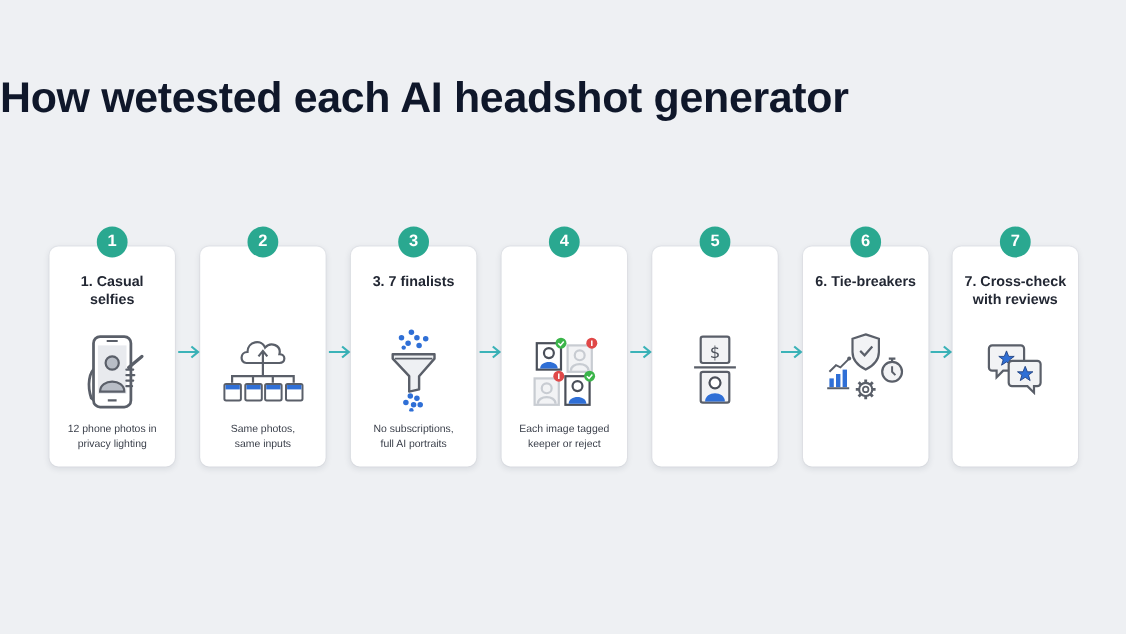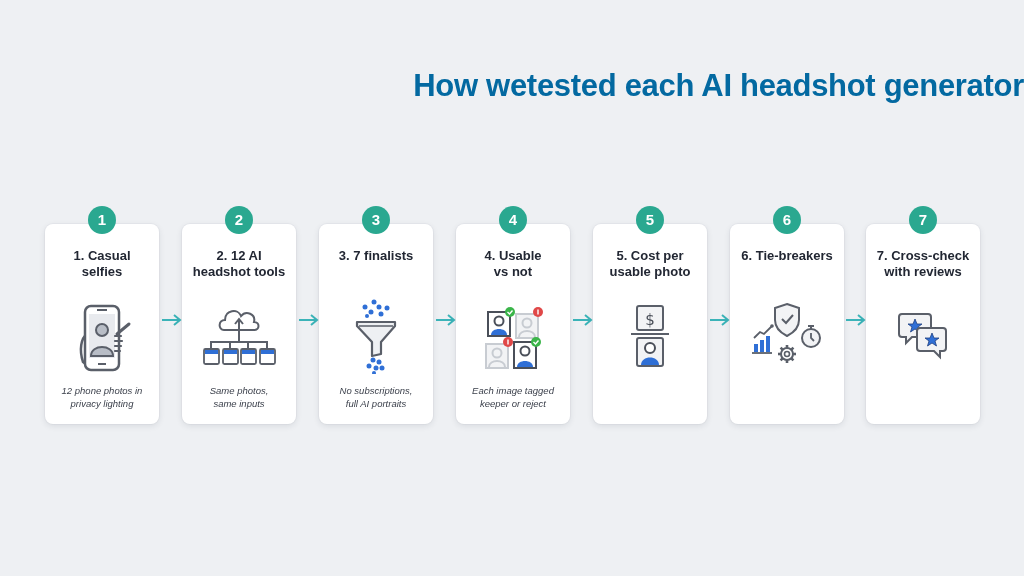--- a/index.html
+++ b/index.html
@@ -7,25 +7,25 @@
   body {
     background: #eef0f3;
     font-family: "Liberation Sans", "DejaVu Sans", sans-serif;
     color: #1b1f2a;
     position: relative;
   }
   .title {
     position: absolute;
     left: 0; right: 0;
     top: 68px;
-    text-align: right;
-    font-size: 31px;
+    text-align: left;
+    font-size: 39px;
     font-weight: bold;
     letter-spacing: -0.3px;
-    color: #0369a1;
+    color: #0f172a;
   }
   .card {
     position: absolute;
     top: 224px;
     width: 114px;
     height: 200px;
     background: #ffffff;
     border-radius: 8px;
     box-shadow: 0 2px 6px rgba(30,40,60,0.10), 0 0 0 1px rgba(30,40,60,0.03);
   }
@@ -62,21 +62,20 @@
     height: 76px;
   }
   .card-desc {
     position: absolute;
     top: 160px;
     left: 4px; right: 4px;
     text-align: center;
     font-size: 9.5px;
     line-height: 13px;
     color: #3a3f4a;
-    font-style: italic;
   }
   .arrow {
     position: absolute;
     top: 313px;
     width: 22px;
     height: 14px;
   }
 </style>
 </head>
 <body>
@@ -108,24 +107,20 @@
   </div>
 </div>
 
 <svg class="arrow" style="left:161px" viewBox="0 0 22 14">
   <line x1="1" y1="7" x2="19" y2="7" stroke="#3bb3b8" stroke-width="2"></line>
   <path d="M13 2 L19 7 L13 12" fill="none" stroke="#3bb3b8" stroke-width="2"></path>
 </svg>
 
 <div class="card" style="left:182px">
   <div class="badge">2</div>
-  <div class="card-title">
-    <div>2. 12 AI</div>
-    <div>headshot tools</div>
-  </div>
   <div class="card-icon">
     <svg width="90" height="76" viewBox="0 0 90 76">
       <path d="M30 32 C24 32 24 22 31 22 C31 12 44 10 47 18 C52 12 62 16 60 24 C66 24 66 32 60 32 Z" fill="#ffffff" stroke="#5a5f69" stroke-width="2"></path>
       <line x1="45" y1="44" x2="45" y2="22" stroke="#5a5f69" stroke-width="2"></line>
       <path d="M41 26 L45 21 L49 26" fill="none" stroke="#5a5f69" stroke-width="2"></path>
       <path d="M17 50 V44 H73 V50 M36 44 V50 M54 44 V50" fill="none" stroke="#5a5f69" stroke-width="2"></path>
       <g stroke="#5a5f69" stroke-width="1.8">
         <rect x="10" y="51" width="15" height="15" rx="1.5" fill="#ffffff"></rect>
         <rect x="29" y="51" width="15" height="15" rx="1.5" fill="#ffffff"></rect>
         <rect x="47" y="51" width="15" height="15" rx="1.5" fill="#ffffff"></rect>
@@ -183,24 +178,20 @@
   </div>
 </div>
 
 <svg class="arrow" style="left:435px" viewBox="0 0 22 14">
   <line x1="1" y1="7" x2="19" y2="7" stroke="#3bb3b8" stroke-width="2"></line>
   <path d="M13 2 L19 7 L13 12" fill="none" stroke="#3bb3b8" stroke-width="2"></path>
 </svg>
 
 <div class="card" style="left:456px">
   <div class="badge">4</div>
-  <div class="card-title">
-    <div>4. Usable</div>
-    <div>vs not</div>
-  </div>
   <div class="card-icon">
     <svg width="90" height="76" viewBox="0 0 90 76">
 
       <rect x="20" y="14" width="22" height="24" fill="#ffffff" stroke="#4a4f59" stroke-width="2"></rect>
       <circle cx="31" cy="23" r="4.5" fill="#ffffff" stroke="#4a4f59" stroke-width="2"></circle>
       <path d="M23 37 C23 29 39 29 39 37 Z" fill="#2f6fd6"></path>
       <circle cx="42" cy="14" r="5" fill="#3bb54a"></circle>
       <path d="M39.5 14 L41.5 16 L44.5 12.5" fill="none" stroke="#ffffff" stroke-width="1.4"></path>
 
       <rect x="48" y="16" width="22" height="24" fill="#f2f3f5" stroke="#c8ccd2" stroke-width="2"></rect>
@@ -228,24 +219,20 @@
   </div>
 </div>
 
 <svg class="arrow" style="left:572px" viewBox="0 0 22 14">
   <line x1="1" y1="7" x2="19" y2="7" stroke="#3bb3b8" stroke-width="2"></line>
   <path d="M13 2 L19 7 L13 12" fill="none" stroke="#3bb3b8" stroke-width="2"></path>
 </svg>
 
 <div class="card" style="left:593px">
   <div class="badge">5</div>
-  <div class="card-title">
-    <div>5. Cost per</div>
-    <div>usable photo</div>
-  </div>
   <div class="card-icon">
     <svg width="90" height="76" viewBox="0 0 90 76">
       <rect x="32" y="8" width="26" height="24" rx="2" fill="#f2f3f5" stroke="#5a5f69" stroke-width="2"></rect>
       <text x="45" y="27" text-anchor="middle" font-family="DejaVu Sans, sans-serif" font-size="15" fill="#4a4f59">$</text>
       <line x1="26" y1="36" x2="64" y2="36" stroke="#5a5f69" stroke-width="2"></line>
       <rect x="32" y="40" width="26" height="28" rx="2" fill="#f2f3f5" stroke="#5a5f69" stroke-width="2"></rect>
       <circle cx="45" cy="50" r="5" fill="#ffffff" stroke="#4a4f59" stroke-width="2"></circle>
       <path d="M36 67 C36 57 54 57 54 67 Z" fill="#2f6fd6"></path>
     </svg>
   </div>

